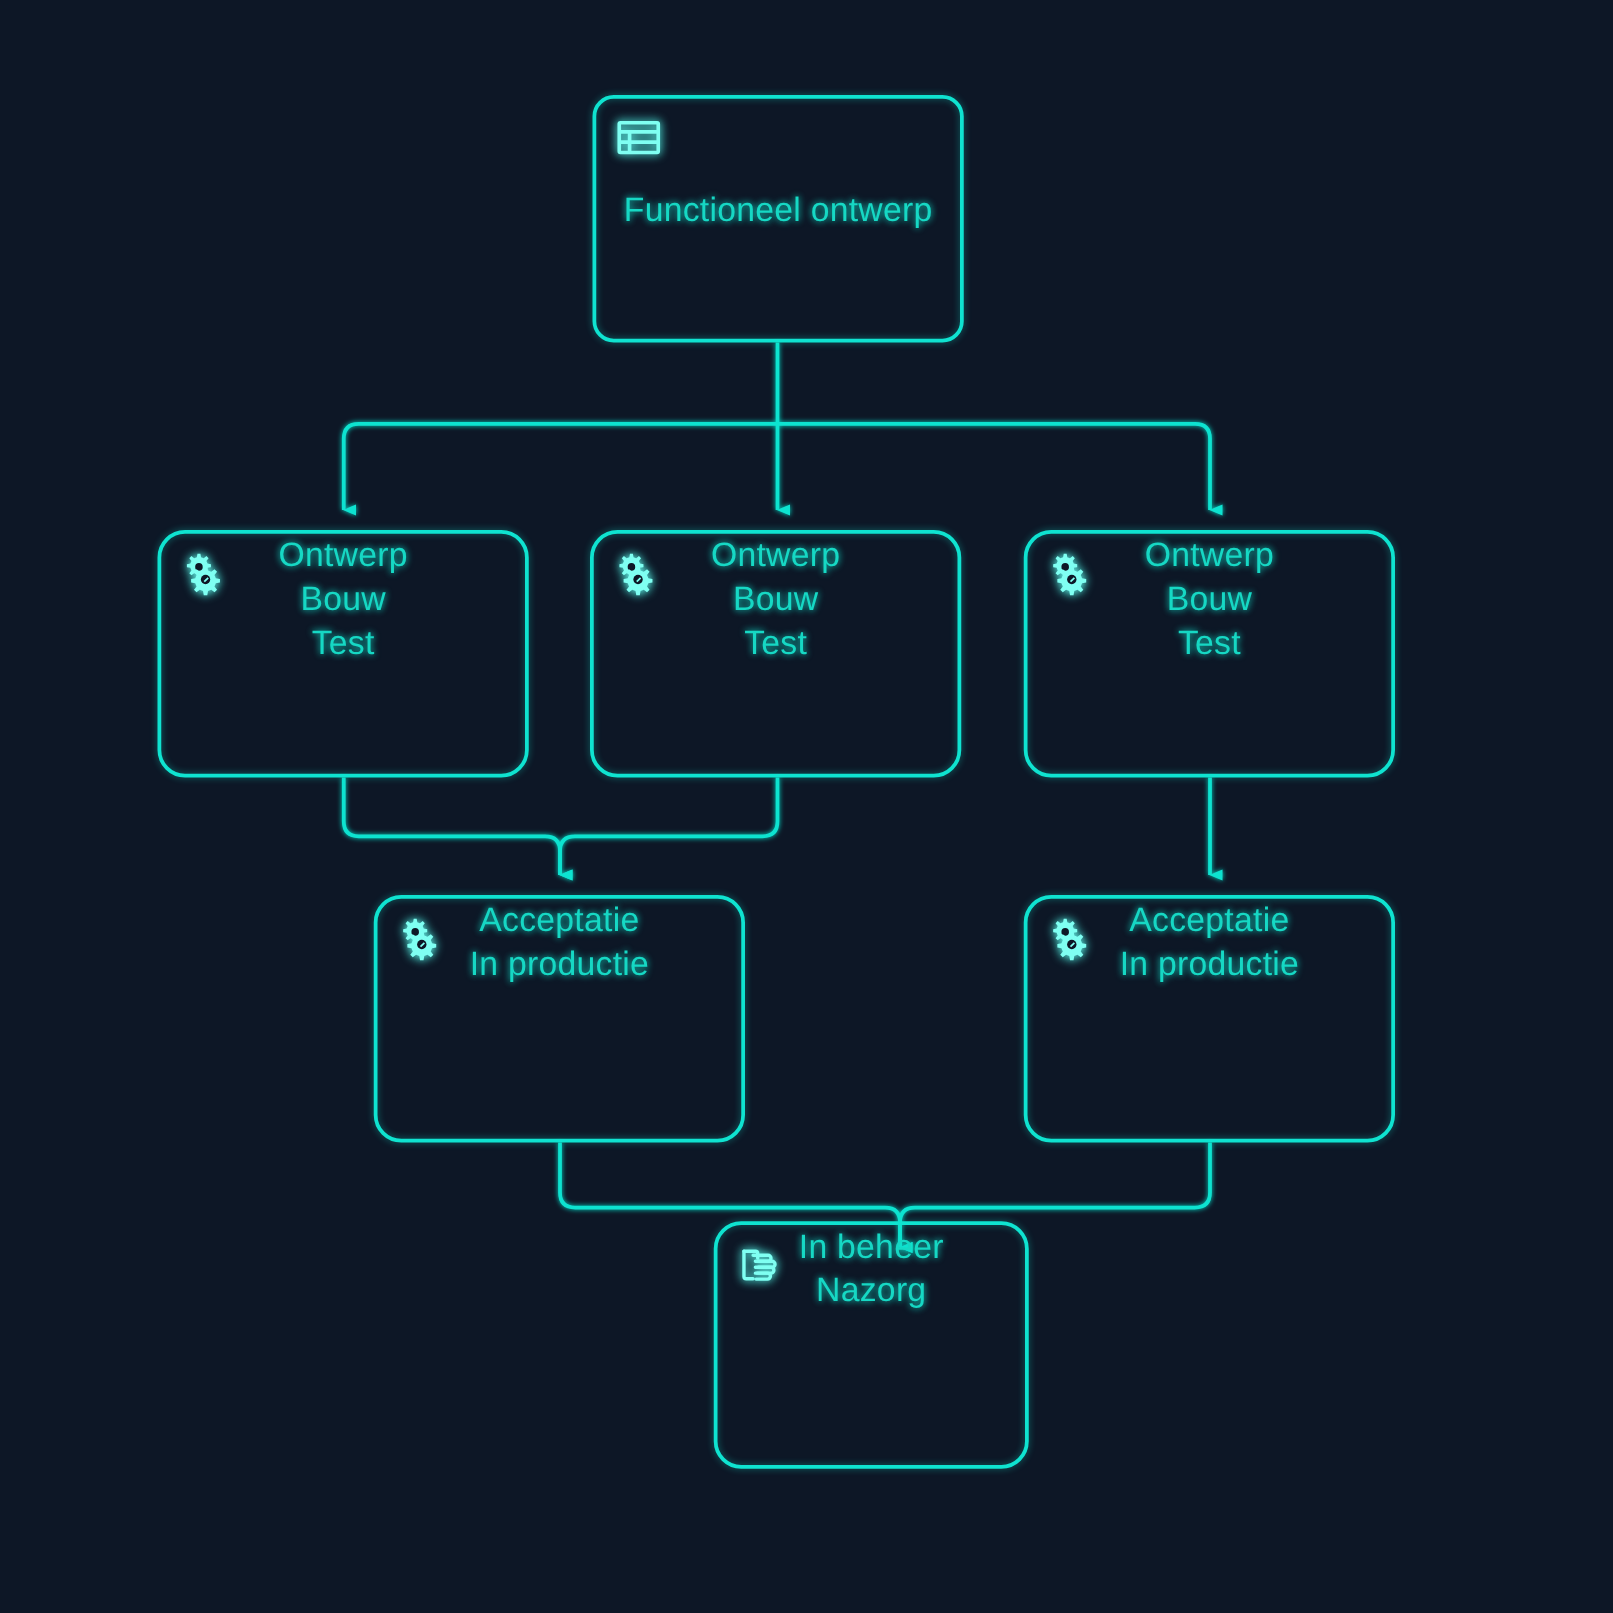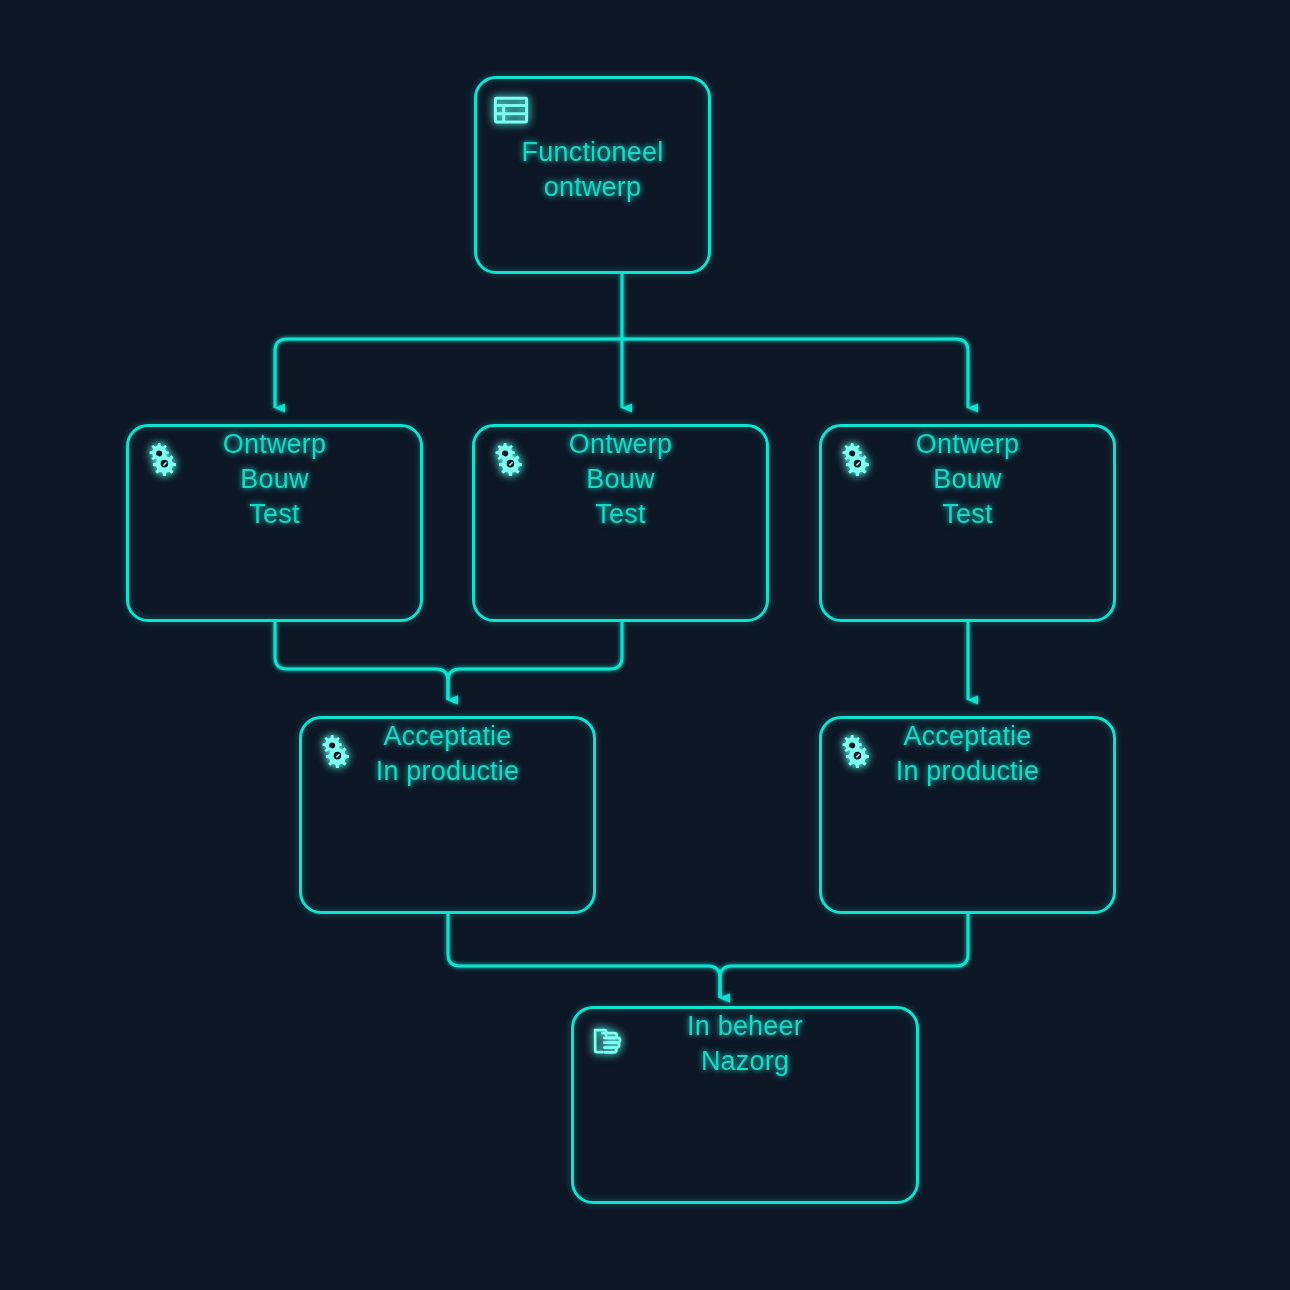--- a/index.html
+++ b/index.html
@@ -88,21 +88,21 @@
       <path d="M275,622 L275,657 Q275,669 287,669 L436,669 Q448,669 448,681 L448,700" marker-end="url(#arrowhead)"></path>
       <path d="M622,622 L622,657 Q622,669 610,669 L460,669 Q448,669 448,681 L448,700" marker-end="url(#arrowhead)"></path>
 
       <path d="M968,622 L968,700" marker-end="url(#arrowhead)"></path>
 
       <path d="M448,914 L448,954 Q448,966 460,966 L708,966 Q720,966 720,978 L720,998" marker-end="url(#arrowhead)"></path>
       <path d="M968,914 L968,954 Q968,966 956,966 L732,966 Q720,966 720,978 L720,998" marker-end="url(#arrowhead)"></path>
     </g>
   </svg>
 
-  <div class="node" id="node-0" style="left: 474px; top: 76px; width: 237px; height: 198px; align-items: flex-start; border-color: rgb(15, 227, 208); padding-top: 56px;">
+  <div class="node" id="node-0" style="left: 474px; top: 76px; width: 297px; height: 198px; align-items: flex-start; border-color: rgb(15, 227, 208); padding-top: 72px; border-radius: 17px;">
     <span class="node-icon">
       <svg viewBox="0 0 48 48">
         <g fill="none" stroke="#7ffff2" stroke-width="3.2">
           <rect x="7" y="10" width="34" height="26" rx="1"></rect>
           <line x1="7" y1="18" x2="41" y2="18"></line>
           <line x1="7" y1="27" x2="41" y2="27"></line>
           <line x1="16" y1="18" x2="16" y2="36"></line>
         </g>
       </svg>
     </span>
@@ -195,21 +195,21 @@
           <path d="M24.0 17.5 l3.1 0 .66 3.6 2.76 1.14 2.88-2.22 2.22 2.22 -2.22 2.88 1.14 2.76 3.6 .66 0 3.1 -3.6 .66 -1.14 2.76 2.22 2.88 -2.22 2.22 -2.88-2.22 -2.76 1.14 -.66 3.6 -3.1 0 -.66-3.6 -2.76-1.14 -2.88 2.22 -2.22-2.22 2.22-2.88 -1.14-2.76 -3.6-.66 0-3.1 3.6-.66 1.14-2.76 -2.22-2.88 2.22-2.22 2.88 2.22 2.76-1.14 z"></path>
           <circle cx="25.55" cy="29.05" r="4.1" fill="#0d1726"></circle>
           <path d="M23.9 30.4 l3.4-3.4 1.1 1.1 -3.4 3.4 z" fill="#7ffff2"></path>
         </g>
       </svg>
     </span>
     <span class="node-label" style="color: rgb(22, 216, 196);">Acceptatie
 In productie</span>
   </div>
 
-  <div class="node" id="node-6" style="left: 571px; top: 1006px; width: 348px; height: 198px; border-color: rgb(15, 227, 208);">
+  <div class="node" id="node-6" style="left: 571px; top: 977px; width: 252px; height: 198px; border-color: rgb(15, 227, 208);">
     <span class="node-icon">
       <svg viewBox="0 0 48 48">
         <g fill="none" stroke="#7ffff2" stroke-width="3" stroke-linejoin="round" stroke-linecap="round">
           <path d="M10 12 h10 a2 2 0 0 1 2 2 v4"></path>
           <path d="M10 12 v22 a2 2 0 0 0 2 2 h6"></path>
         </g>
         <g fill="none" stroke="#7ffff2" stroke-width="3" stroke-linecap="round">
           <path d="M18 15.5 h13 a2.6 2.6 0 0 1 0 5.2 h-9"></path>
           <path d="M20 20.7 h14.5 a2.6 2.6 0 0 1 0 5.2 h-12"></path>
           <path d="M20 25.9 h13.5 a2.6 2.6 0 0 1 0 5.2 h-12"></path>

